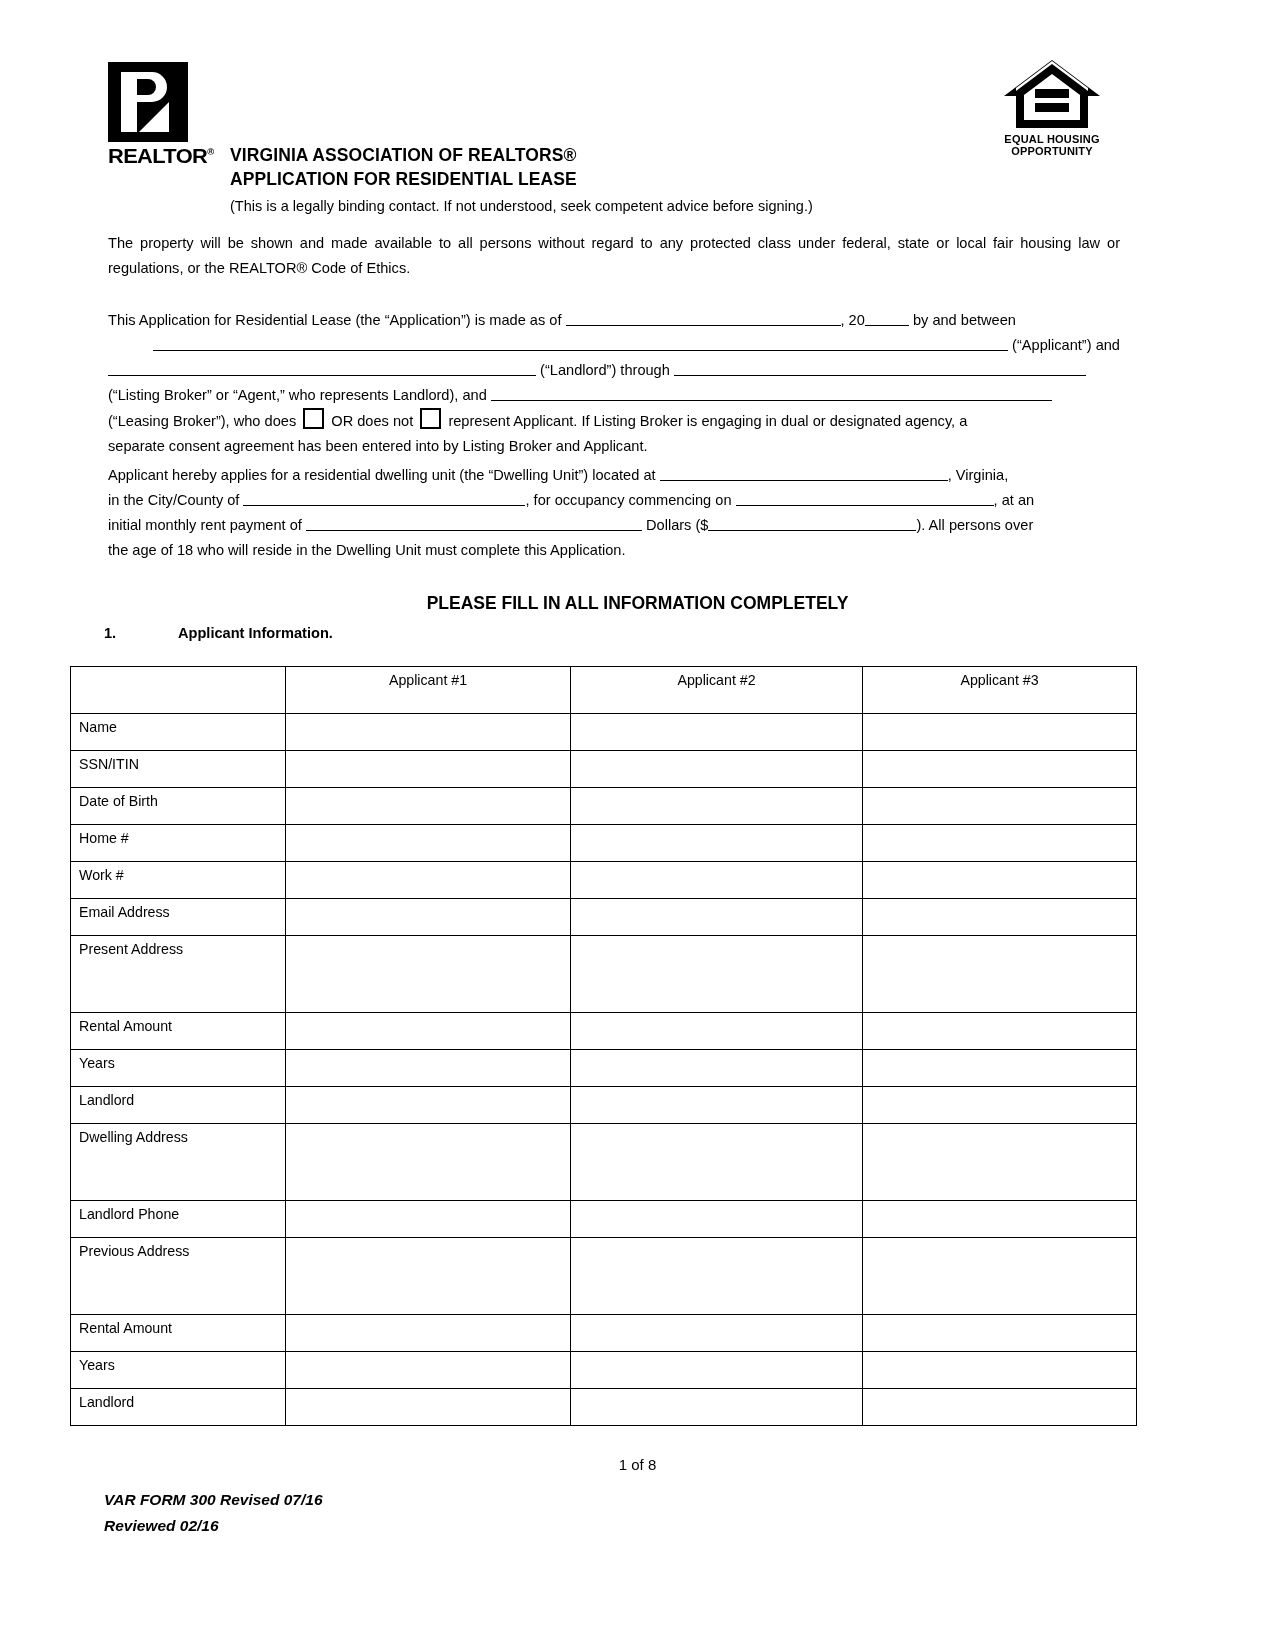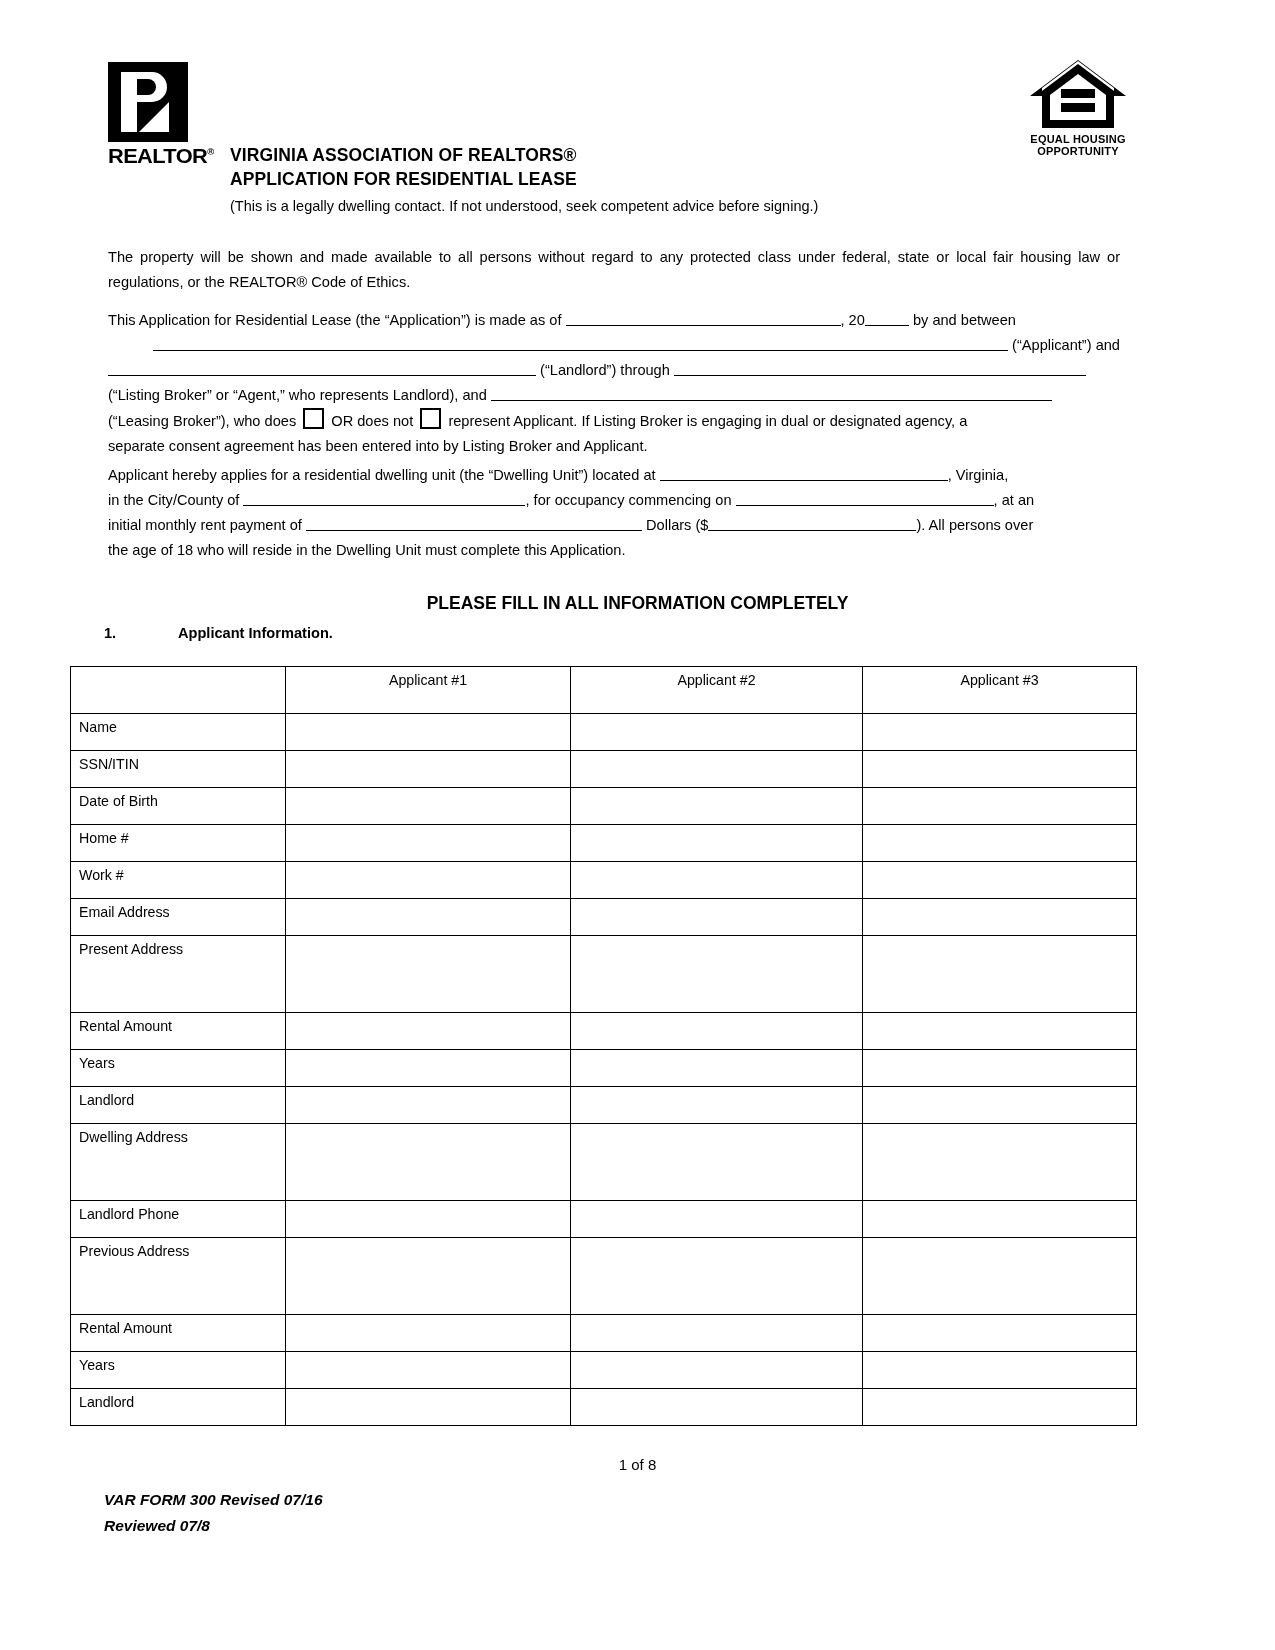--- a/index.html
+++ b/index.html
@@ -83,21 +83,20 @@
     transform-origin: left top;
   }
   .realtor-word sup { font-size: 9px; vertical-align: super; }
 
   .eho-logo {
     position: absolute;
     left: 1000px;
     top: 58px;
     width: 104px;
     text-align: center;
-    margin-left: 26px;
   }
   .eho-logo svg { display: block; margin: 0 auto; }
   .eho-text {
     font-family: "Liberation Sans", sans-serif;
     font-weight: bold;
     font-size: 11px;
     line-height: 11.5px;
     letter-spacing: 0.2px;
     margin-top: 2px;
   }
@@ -125,21 +124,21 @@
 
   
   .body-text {
     position: absolute;
     left: 108px;
     width: 1012px;
     font-family: "Liberation Sans", sans-serif;
     font-size: 14.6px;
     line-height: 25px;
   }
-  .p-fairhousing { top: 245px; text-align: justify; }
+  .p-fairhousing { top: 231px; text-align: justify; }
   .p-appmade     { top: 308px; }
   .p-applies     { top: 463px; }
 
   .just { text-align: justify; text-align-last: left; }
 
   .fill {
     display: inline-block;
     border-bottom: 1.6px solid #000;
     vertical-align: baseline;
     height: 15px;
@@ -256,21 +255,21 @@
     </svg>
     <div class="eho-text">
       <div>EQUAL HOUSING</div>
       <div>OPPORTUNITY</div>
     </div>
   </div>
 
   <div class="title-block">
     <div class="form-title">VIRGINIA ASSOCIATION OF REALTORS®</div>
     <div class="form-title">APPLICATION FOR RESIDENTIAL LEASE</div>
-    <div class="form-subtitle">(This is a legally dwelling contact. If not understood, seek competent advice before signing.)</div>
+    <div class="form-subtitle">(This is a legally binding contact. If not understood, seek competent advice before signing.)</div>
   </div>
 
   <div class="body-text p-fairhousing just">The property will be shown and made available to all persons without regard to any protected class under federal, state or local fair housing law or regulations, or the REALTOR® Code of Ethics.</div>
 
   <div class="body-text p-appmade">
     <div class="line-row">
       <span>This Application for Residential Lease (the “Application”) is made as of</span>
       <span class="fill" style="width:275px"></span><span>, 20</span><span class="fill" style="width:44px"></span>
       <span>by and between</span>
     </div>
@@ -430,16 +429,16 @@
           <td></td>
           <td></td>
           <td></td>
         </tr>
       </tbody>
   </table>
 
   <div class="page-num">1 of 8</div>
   <div class="footer-form">
     <div>VAR FORM 300  Revised 07/16</div>
-    <div>Reviewed 07/8</div>
+    <div>Reviewed 02/16</div>
   </div>
 
 </div>
 
 </body></html>

